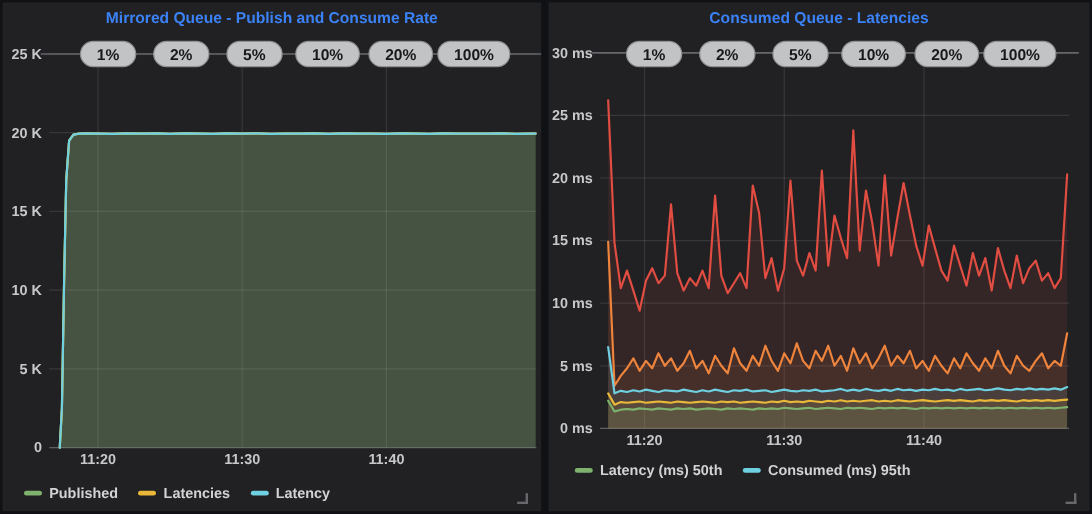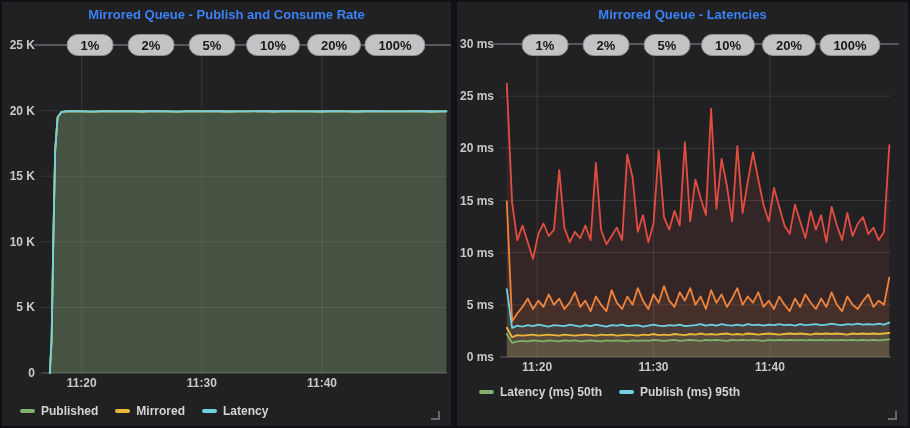--- a/index.html
+++ b/index.html
@@ -69,33 +69,33 @@
         <div class="pill" style="left: 393px;">100%</div>
       </div>
     <div class="legend" id="legend-0">
         <div class="legend-row">
           <div class="legend-item">
             <span class="legend-swatch" style="background: rgb(126, 178, 109);"></span>
             <span class="legend-label">Published</span>
           </div>
           <div class="legend-item">
             <span class="legend-swatch" style="background: rgb(234, 184, 57);"></span>
-            <span class="legend-label">Mirrored</span>
+            <span class="legend-label">Latencies</span>
           </div>
           <div class="legend-item">
             <span class="legend-swatch" style="background: rgb(110, 208, 224);"></span>
             <span class="legend-label">Latency</span>
           </div>
         </div>
       </div>
     <div class="resize-handle"></div>
   </section>
 
   <section class="panel" id="panel-1">
-    <header class="panel-title">Mirrored Queue - Latencies</header>
+    <header class="panel-title">Consumed Queue - Latencies</header>
     <svg class="chart" id="chart-1" width="451" height="350">
         <line x1="43" x2="434" y1="327" y2="327" stroke="rgba(255,255,255,0.28)" stroke-width="1"></line>
         <text x="37" y="331" text-anchor="end">0 ms</text>
         <line x1="43" x2="434" y1="274.8333333333333" y2="274.8333333333333" stroke="rgba(255,255,255,0.10)" stroke-width="1"></line>
         <text x="37" y="278.8333333333333" text-anchor="end">5 ms</text>
         <line x1="43" x2="434" y1="222.66666666666669" y2="222.66666666666669" stroke="rgba(255,255,255,0.10)" stroke-width="1"></line>
         <text x="37" y="226.66666666666669" text-anchor="end">10 ms</text>
         <line x1="43" x2="434" y1="170.5" y2="170.5" stroke="rgba(255,255,255,0.10)" stroke-width="1"></line>
         <text x="37" y="174.5" text-anchor="end">15 ms</text>
         <line x1="43" x2="434" y1="118.33333333333334" y2="118.33333333333334" stroke="rgba(255,255,255,0.10)" stroke-width="1"></line>
@@ -131,21 +131,21 @@
         <div class="pill" style="left: 393px;">100%</div>
       </div>
     <div class="legend" id="legend-1">
         <div class="legend-row">
           <div class="legend-item">
             <span class="legend-swatch" style="background: rgb(126, 178, 109);"></span>
             <span class="legend-label">Latency (ms) 50th</span>
           </div>
           <div class="legend-item">
             <span class="legend-swatch" style="background: rgb(110, 208, 224);"></span>
-            <span class="legend-label">Publish (ms) 95th</span>
+            <span class="legend-label">Consumed (ms) 95th</span>
           </div>
         </div>
         <div class="legend-row">
         </div>
       </div>
     <div class="resize-handle"></div>
   </section>
 
 </div>
 

